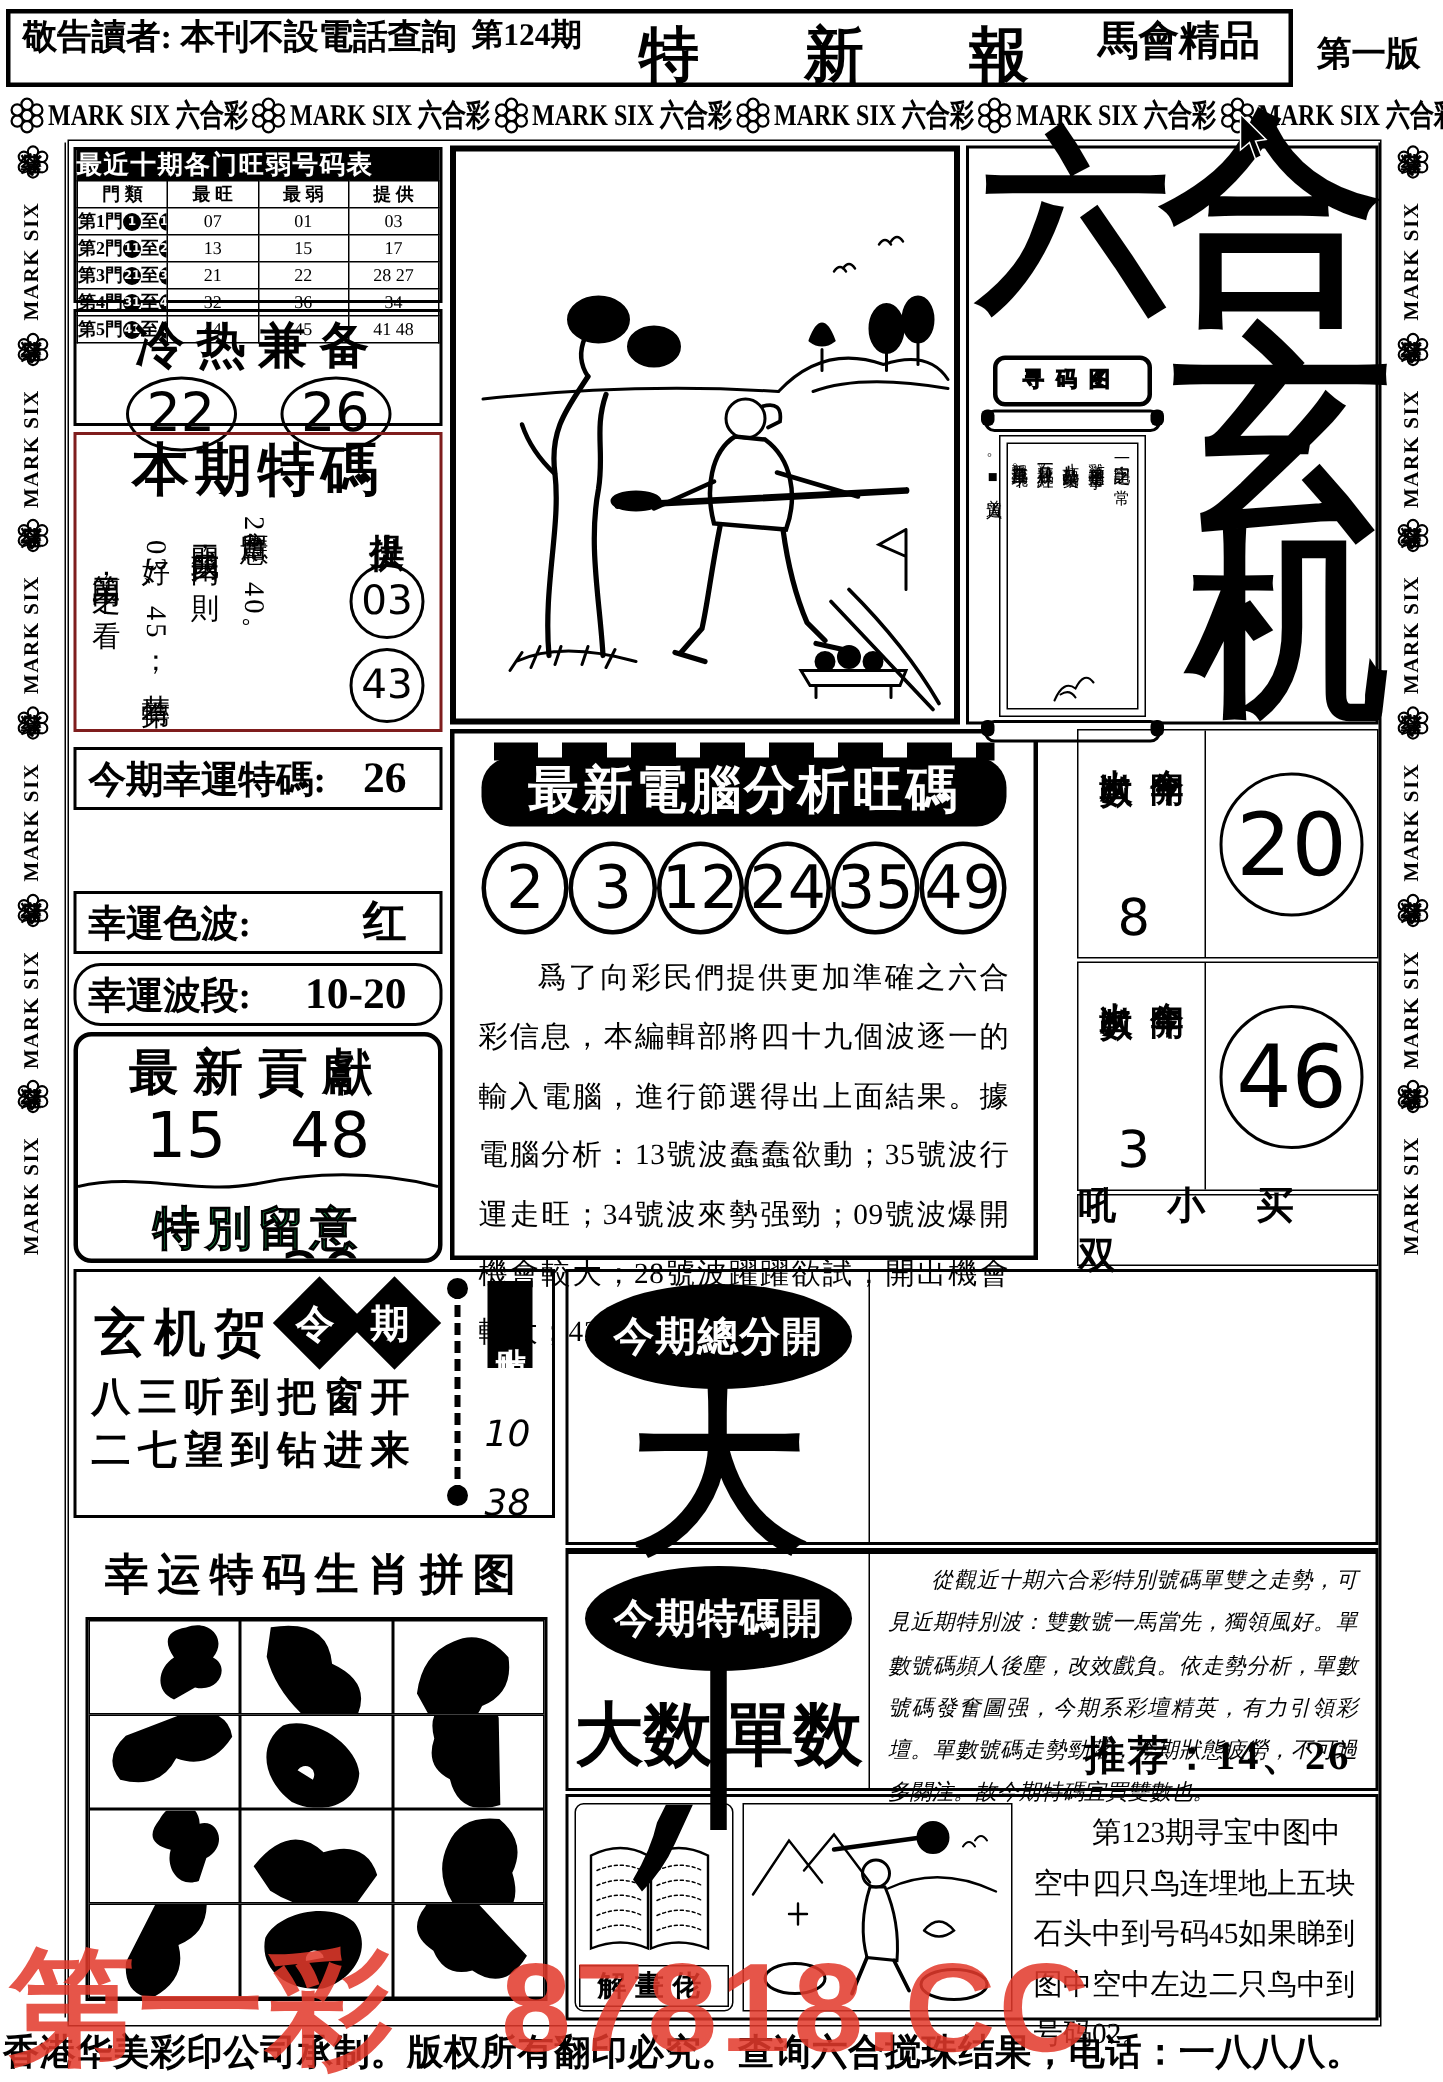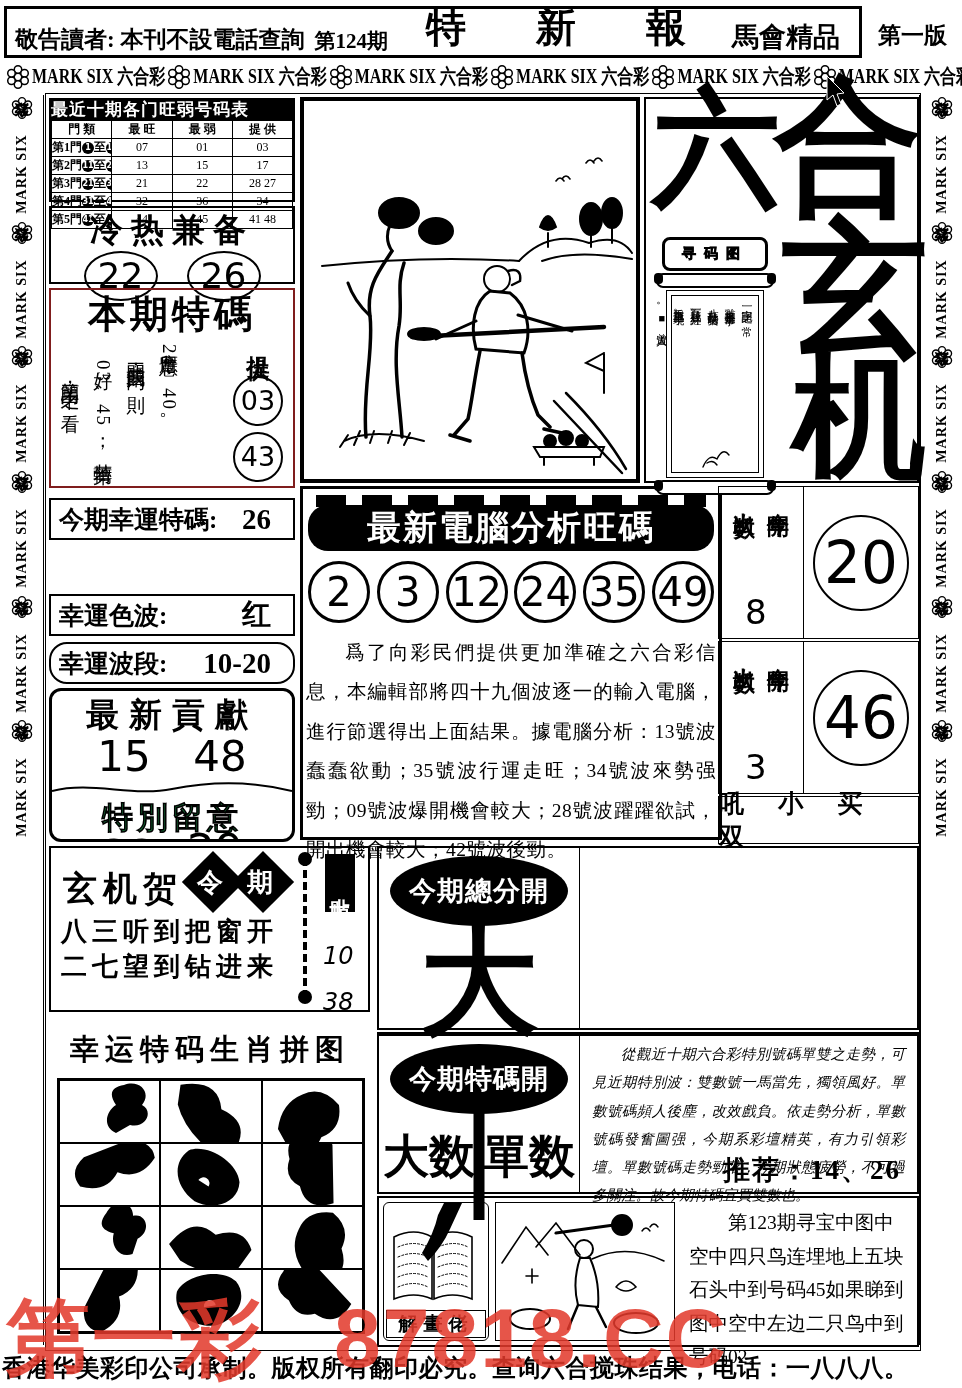--- a/index.html
+++ b/index.html
@@ -1,21 +1,21 @@
 <!DOCTYPE html>
 <html><head>
 <meta charset="utf-8">
 <style>
   html,body{margin:0;padding:0;background:#fff;}
   .page{position:relative;width:962px;height:1388px;background:#fff;overflow:hidden;
         font-family:"Liberation Serif","DejaVu Serif",serif;color:#000;}
   .abs{position:absolute;}
   
   .header-box{left:4px;top:6px;width:858px;height:52px;border:3px solid #000;
-    display:flex;align-items:flex-end;gap:10px;padding:0 8px;box-sizing:border-box;}
+    display:flex;align-items:flex-start;gap:10px;padding:0 8px;box-sizing:border-box;}
   .hdr-notice{font-size:23px;font-weight:bold;white-space:nowrap;}
   .hdr-issue{font-size:21px;font-weight:bold;white-space:nowrap;}
   .hdr-title{font-size:40px;font-weight:bold;letter-spacing:30px;white-space:nowrap;margin-left:28px;}
   .hdr-sub{font-size:27px;font-weight:bold;white-space:nowrap;margin-left:6px;}
   .hdr-edition{left:878px;top:20px;font-size:23px;font-weight:bold;}
   
   .marquee{left:2px;top:60px;width:958px;height:34px;display:flex;align-items:center;
     justify-content:space-between;padding:0 2px;box-sizing:border-box;}
   .mq-label{font-size:16px;font-weight:bold;white-space:nowrap;font-family:"Liberation Serif",serif;transform:scaleY(1.25);}
   .flower svg{display:block;}
@@ -87,21 +87,21 @@
   
   .puzzle{left:49px;top:1016px;width:322px;height:330px;box-sizing:border-box;}
   .puzzle-title{font-size:29px;font-weight:bold;text-align:center;letter-spacing:6px;margin:14px 0 8px;}
   .puzzle-grid{margin-left:8px;width:304px;border:2px solid #000;display:grid;
     grid-template-columns:repeat(3,1fr);grid-template-rows:repeat(4,63px);}
   .pcell{border:1.5px solid #000;overflow:hidden;}
   .pcell svg{display:block;}
   
   .pic-box{left:300px;top:97px;width:340px;height:386px;border:4px solid #000;box-sizing:border-box;background:#fff;}
   
-  .comp{left:300px;top:486px;width:422px;height:354px;border:3.5px solid #000;box-sizing:border-box;padding:0 3px;}
+  .comp{left:300px;top:486px;width:392px;height:354px;border:3.5px solid #000;box-sizing:border-box;padding:0 16px;}
   .teeth{height:12px;margin:6px 10px 0;background:repeating-linear-gradient(90deg,#000 0 30px,#fff 30px 46px);}
   .comp-bar{margin:0 2px;background:#000;border-radius:20px;color:#fff;text-align:center;
     font-size:34px;font-weight:bold;height:46px;line-height:46px;letter-spacing:2px;position:relative;top:-2px;}
   .comp-nums{display:flex;justify-content:space-between;padding:8px 2px 0;}
   .cnum{border:3px solid #000;border-radius:50%;width:56px;height:56px;line-height:56px;text-align:center;
     font-size:40px;font-family:"DejaVu Sans",sans-serif;}
   .comp-para{font-size:19.5px;line-height:2.02;text-align:justify;margin-top:10px;text-indent:2em;
     letter-spacing:.5px;}
   
   .hex{left:644px;top:97px;width:275px;height:386px;border:2.5px solid #000;box-sizing:border-box;}

